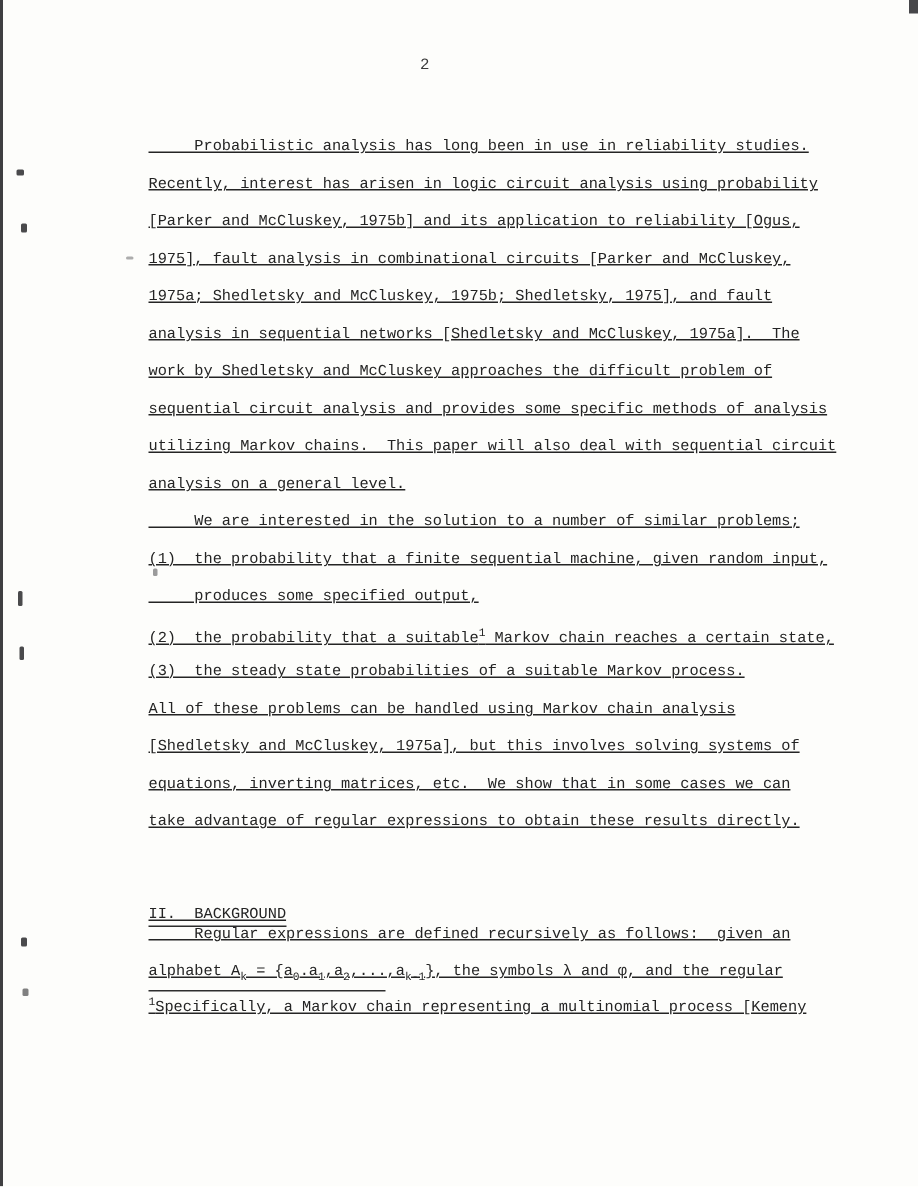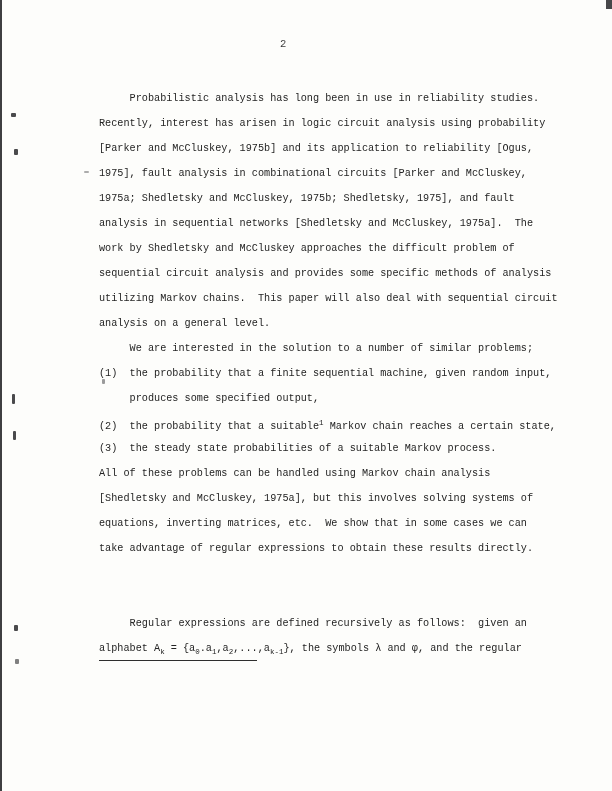--- a/index.html
+++ b/index.html
@@ -40,20 +40,21 @@
     left: 99px;
     font-size: 10.2px;
     letter-spacing: 0;
     white-space: pre;
     color: #242424;
   }
   .tline {
     height: 25px;
     line-height: 25px;
     white-space: pre;
+    text-decoration: underline;
   }
   .fn .tline {
     height: 15px;
     line-height: 15px;
   }
   .sup {
     font-size: 7.5px;
     vertical-align: 4px;
   }
   .sub {
@@ -94,19 +95,22 @@
   <div class="speck" style="left:12px;top:394px;width:3px;height:10px;"></div>
   <div class="speck" style="left:13px;top:431px;width:3px;height:9px;"></div>
   <div class="speck" style="left:102px;top:379px;width:3px;height:5px;opacity:.55;"></div>
   <div class="speck" style="left:14px;top:625px;width:4px;height:6px;"></div>
   <div class="speck" style="left:15px;top:659px;width:4px;height:5px;opacity:.7;"></div>
 
   <div class="page-number">2</div>
 
   <div class="typed" style="top:86px;"><div class="tline"><span>     Probabilistic analysis has long been in use in reliability studies.</span></div><div class="tline"><span>Recently, interest has arisen in logic circuit analysis using probability</span></div><div class="tline"><span>[Parker and McCluskey, 1975b] and its application to reliability [Ogus,</span></div><div class="tline"><span>1975], fault analysis in combinational circuits [Parker and McCluskey,</span></div><div class="tline"><span>1975a; Shedletsky and McCluskey, 1975b; Shedletsky, 1975], and fault</span></div><div class="tline"><span>analysis in sequential networks [Shedletsky and McCluskey, 1975a].  The</span></div><div class="tline"><span>work by Shedletsky and McCluskey approaches the difficult problem of</span></div><div class="tline"><span>sequential circuit analysis and provides some specific methods of analysis</span></div><div class="tline"><span>utilizing Markov chains.  This paper will also deal with sequential circuit</span></div><div class="tline"><span>analysis on a general level.</span></div><div class="tline"><span>     We are interested in the solution to a number of similar problems;</span></div><div class="tline"><span>(1)  the probability that a finite sequential machine, given random input,</span></div><div class="tline"><span>     produces some specified output,</span></div><div class="tline"><span>(2)  the probability that a suitable</span><span class="sup">1</span><span> Markov chain reaches a certain state,</span></div><div class="tline"><span>(3)  the steady state probabilities of a suitable Markov process.</span></div><div class="tline"><span>All of these problems can be handled using Markov chain analysis</span></div><div class="tline"><span>[Shedletsky and McCluskey, 1975a], but this involves solving systems of</span></div><div class="tline"><span>equations, inverting matrices, etc.  We show that in some cases we can</span></div><div class="tline"><span>take advantage of regular expressions to obtain these results directly.</span></div></div>
 
+  <div class="typed" style="top:576px;">
+    <div class="tline"><span class="heading-underline">II.  BACKGROUND</span></div>
+  </div>
 
   <div class="typed" style="top:611px;"><div class="tline"><span>     Regular expressions are defined recursively as follows:  given an</span></div><div class="tline"><span>alphabet A</span><span class="sub">k</span><span> = {a</span><span class="sub">0</span><span>.a</span><span class="sub">1</span><span>,a</span><span class="sub">2</span><span>,...,a</span><span class="sub">k-1</span><span>}, the symbols λ and φ, and the regular</span></div></div>
 
   <div class="footnote-rule"></div>
-  <div class="typed fn" style="top:662px;"></div>
+  <div class="typed fn" style="top:662px;"><div class="tline"><span class="sup">1</span><span>Specifically, a Markov chain representing a multinomial process [Kemeny</span></div></div>
 
 </div>
 
 </body></html>

